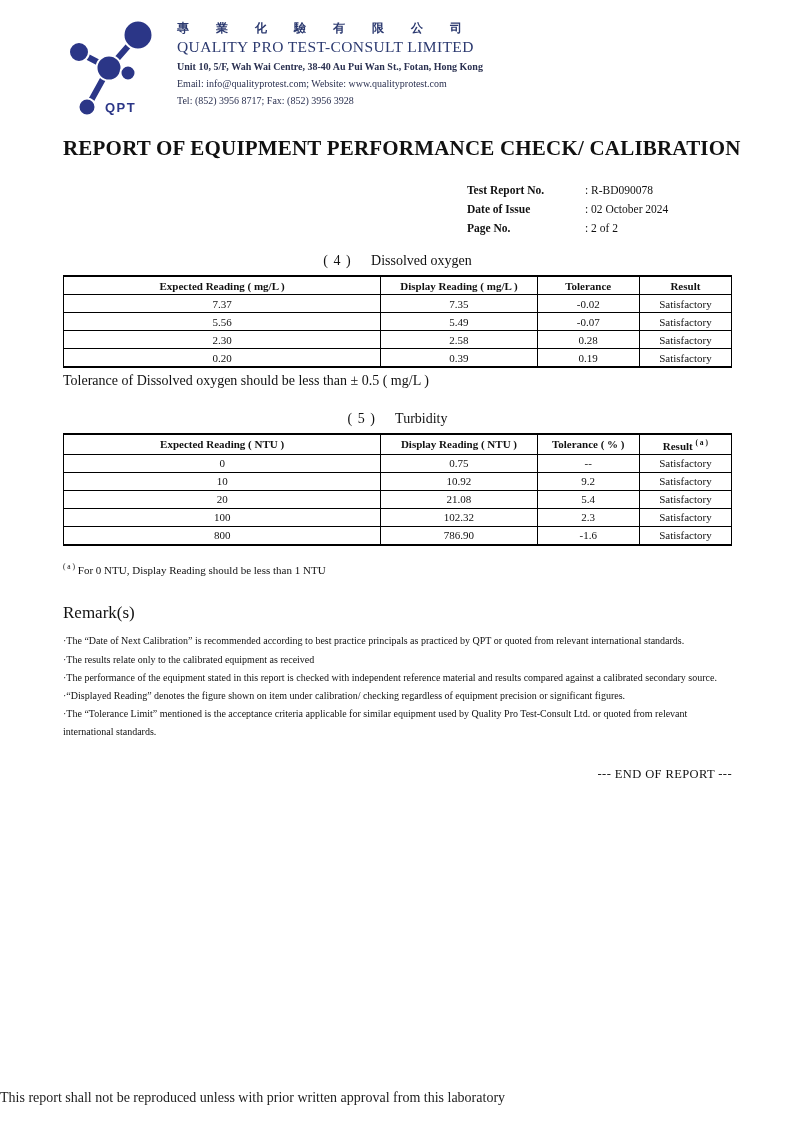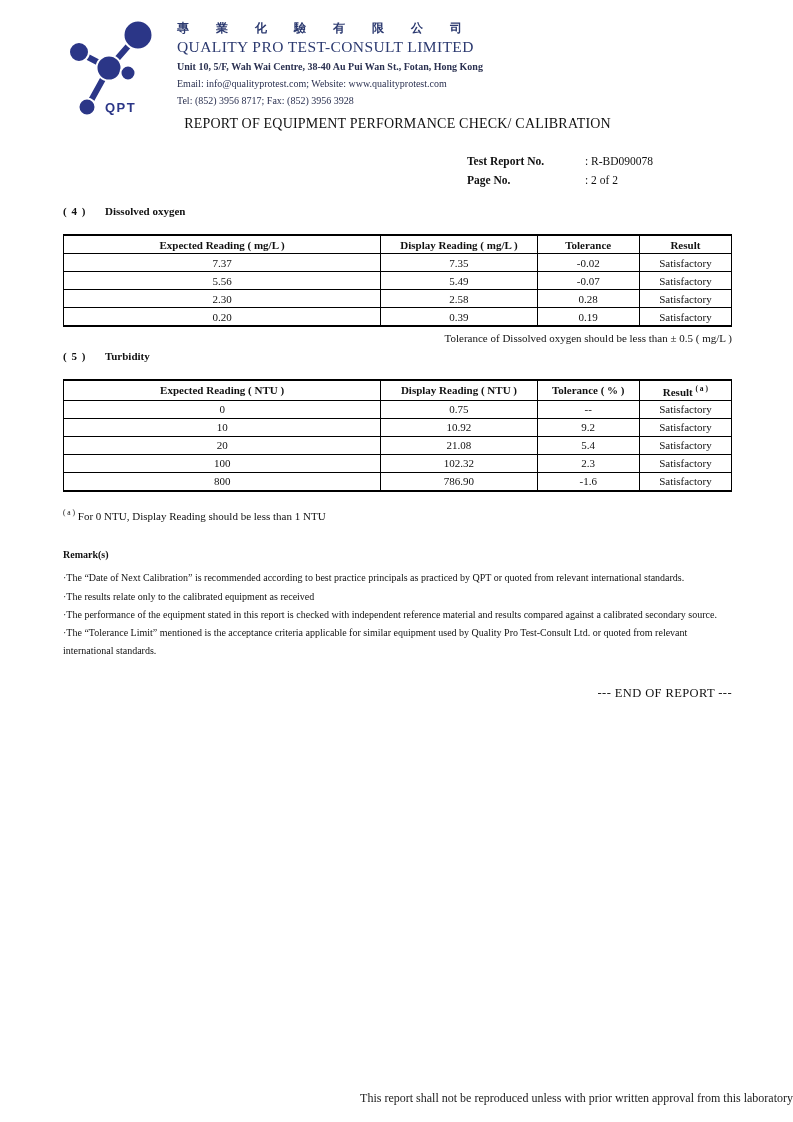--- a/index.html
+++ b/index.html
@@ -33,58 +33,58 @@
   }
   .company-en {
     font-size: 15.5px; color: #2c3a70; letter-spacing: 0.4px;
     line-height: 1.25; margin-top: 2px; white-space: nowrap;
   }
   .addr { font-size: 10px; color: #2a3050; line-height: 1.4; margin-top: 3px; white-space: nowrap; }
   .addr.first { font-weight: bold; }
 
   
   .report-title {
-    text-align: center; font-weight: normal; font-size: 14px;
-    letter-spacing: 0.2px; white-space: nowrap;
+    text-align: center; font-weight: bold; font-size: 21px;
+    letter-spacing: 0.2px; margin-top: 20px; white-space: nowrap;
   }
   .report-info { margin-left: 404px; margin-top: 20px; font-size: 11.5px; }
   .ri-row { display: flex; line-height: 19px; }
   .ri-label { width: 118px; font-weight: bold; }
 
   
-  .section-heading { font-weight: bold; font-size: 11px; margin-top: 15px; }
+  .section-heading { font-weight: normal; font-size: 14px; margin-top: 15px; text-align: center; }
   .section-heading .sec-num { margin-right: 16px; letter-spacing: 1px; }
   .cal-table {
-    width: 100%; border-collapse: collapse; margin-top: 17px;
+    width: 100%; border-collapse: collapse; margin-top: 6px;
     font-size: 11px;
     border-top: 2.5px solid #000; border-bottom: 2.5px solid #000;
     border-left: 1px solid #000; border-right: 1px solid #000;
   }
   .cal-table th, .cal-table td {
     border: 1px solid #000; text-align: center; padding: 2.5px 4px; height: 13px;
   }
   .cal-table th { font-weight: bold; }
   .col-expected { width: 47.5%; } .col-display { width: 23.4%; }
   .col-tolerance { width: 15.3%; } .col-result { width: 13.8%; }
   sup.hdr-sup { font-size: 7.5px; font-weight: bold; }
-  .table-note { font-size: 11px; margin-top: 5px; text-align: right; }
+  .table-note { font-size: 14px; margin-top: 5px; }
   .footnote { font-size: 11px; margin-top: 16px; }
   .footnote sup { font-size: 7.5px; }
 
   
   .remarks { margin-top: 28px; }
-  .remarks-heading { font-weight: bold; font-size: 10px; margin: 0 0 9px 0; }
+  .remarks-heading { font-weight: normal; font-size: 17px; margin: 0 0 9px 0; }
   .remark-item { margin: 0; font-size: 10px; line-height: 1.82; }
 
   .end-report {
     text-align: right; font-size: 12.5px; margin-top: 26px; letter-spacing: 0.4px;
   }
   .page-footer {
     position: absolute; left: 0; right: 0; bottom: 16px;
-    text-align: right; font-size: 12px; color: #222222;
+    text-align: left; font-size: 14px; color: #222222;
   }
 </style>
 </head>
 <body>
 
 <div class="page">
 
   <div class="letterhead">
     <div class="logo-box">
       <svg viewBox="0 0 106 101" xmlns="http://www.w3.org/2000/svg">
@@ -110,20 +110,24 @@
   </div>
 
   <div class="report-title">REPORT OF EQUIPMENT PERFORMANCE CHECK/ CALIBRATION</div>
 
   <div class="report-info">
     <div class="ri-row">
       <span class="ri-label">Test Report No.</span>
       <span class="ri-value">: R-BD090078</span>
     </div>
     <div class="ri-row">
+      <span class="ri-label">Date of Issue</span>
+      <span class="ri-value">: 02 October 2024</span>
+    </div>
+    <div class="ri-row">
       <span class="ri-label">Page No.</span>
       <span class="ri-value">: 2 of 2</span>
     </div>
   </div>
 
   <div class="section-heading">
     <span class="sec-num">( 4 )</span>
     <span>Dissolved oxygen</span>
   </div>
   <table class="cal-table">
@@ -163,21 +167,21 @@
       <tr>
         <td>0.20</td>
         <td>0.39</td>
         <td>0.19</td>
         <td>Satisfactory</td>
       </tr>
     </tbody>
   </table>
   <div class="table-note">Tolerance of Dissolved oxygen should be less than ± 0.5 ( mg/L )</div>
 
-  <div class="section-heading" style="margin-top:6px;">
+  <div class="section-heading" style="margin-top:22px;">
     <span class="sec-num">( 5 )</span>
     <span>Turbidity</span>
   </div>
   <table class="cal-table">
     <colgroup>
         <col class="col-expected">
         <col class="col-display">
         <col class="col-tolerance">
         <col class="col-result">
       </colgroup>
@@ -225,20 +229,21 @@
   <div class="footnote">
     <sup>( a )</sup>
     <span>For 0 NTU, Display Reading should be less than 1 NTU</span>
   </div>
 
   <div class="remarks">
     <p class="remarks-heading">Remark(s)</p>
     <p class="remark-item">·The “Date of Next Calibration” is recommended according to best practice principals as practiced by QPT or quoted from relevant international standards.</p>
     <p class="remark-item">·The results relate only to the calibrated equipment as received</p>
     <p class="remark-item">·The performance of the equipment stated in this report is checked with independent reference material and results compared against a calibrated secondary source.</p>
+    <p class="remark-item">·“Displayed Reading” denotes the figure shown on item under calibration/ checking regardless of equipment precision or significant figures.</p>
     <p class="remark-item">·The “Tolerance Limit” mentioned is the acceptance criteria applicable for similar equipment used by Quality Pro Test-Consult Ltd. or quoted from relevant international standards.</p>
   </div>
 
   <div class="end-report">--- END OF REPORT ---</div>
 
   <div class="page-footer">This report shall not be reproduced unless with prior written approval from this laboratory</div>
 
 </div>
 
 </body></html>

